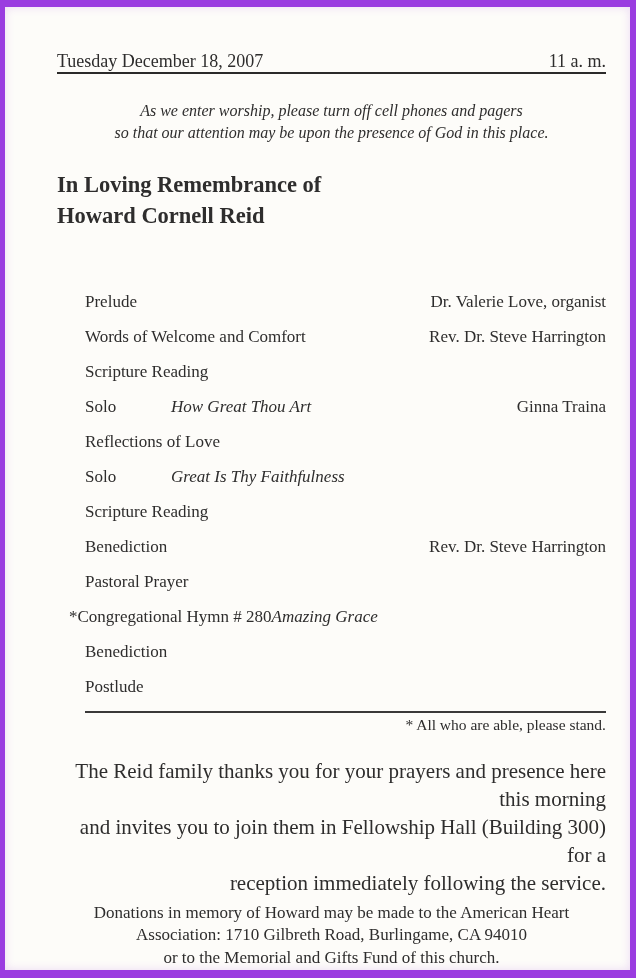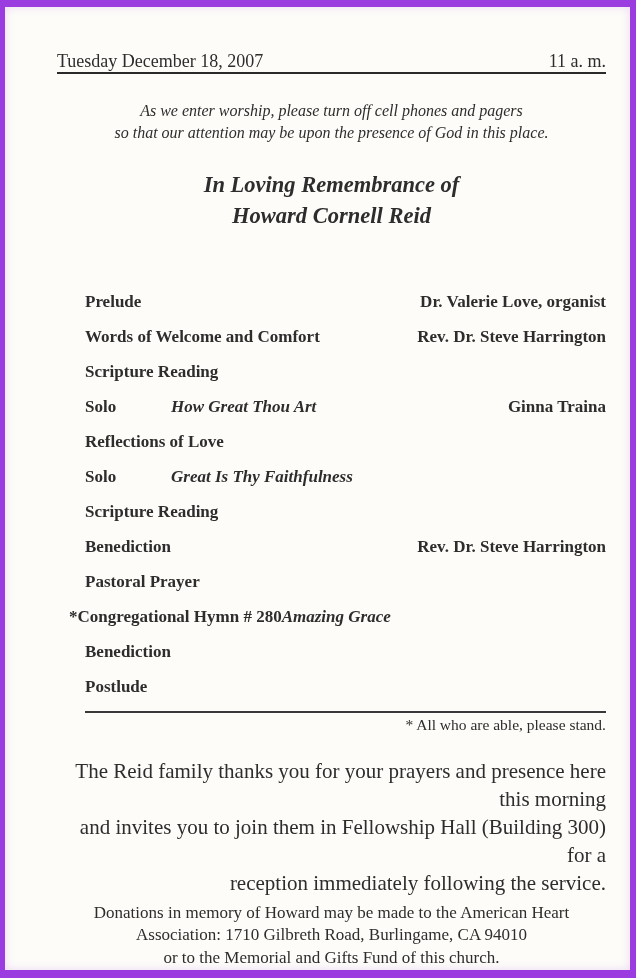--- a/index.html
+++ b/index.html
@@ -34,33 +34,31 @@
     margin-top: 26px;
     text-align: center;
     font-style: italic;
     font-size: 16px;
     line-height: 1.35;
     white-space: pre-line;
   }
   
   .title {
     margin-top: 27px;
-    text-align: center;
+    text-align: left;
     font-size: 22.5px;
     font-weight: bold;
-    font-style: italic;
     line-height: 1.35;
   }
   
   .program {
     margin-top: 60px;
   }
   .prog-list {
     padding-left: 28px;
-    font-weight: bold;
   }
   .prog-row {
     display: flex;
     align-items: baseline;
     font-size: 17px;
     line-height: 21px;
     margin-bottom: 14px;
   }
   .prog-label {
     min-width: 86px;

